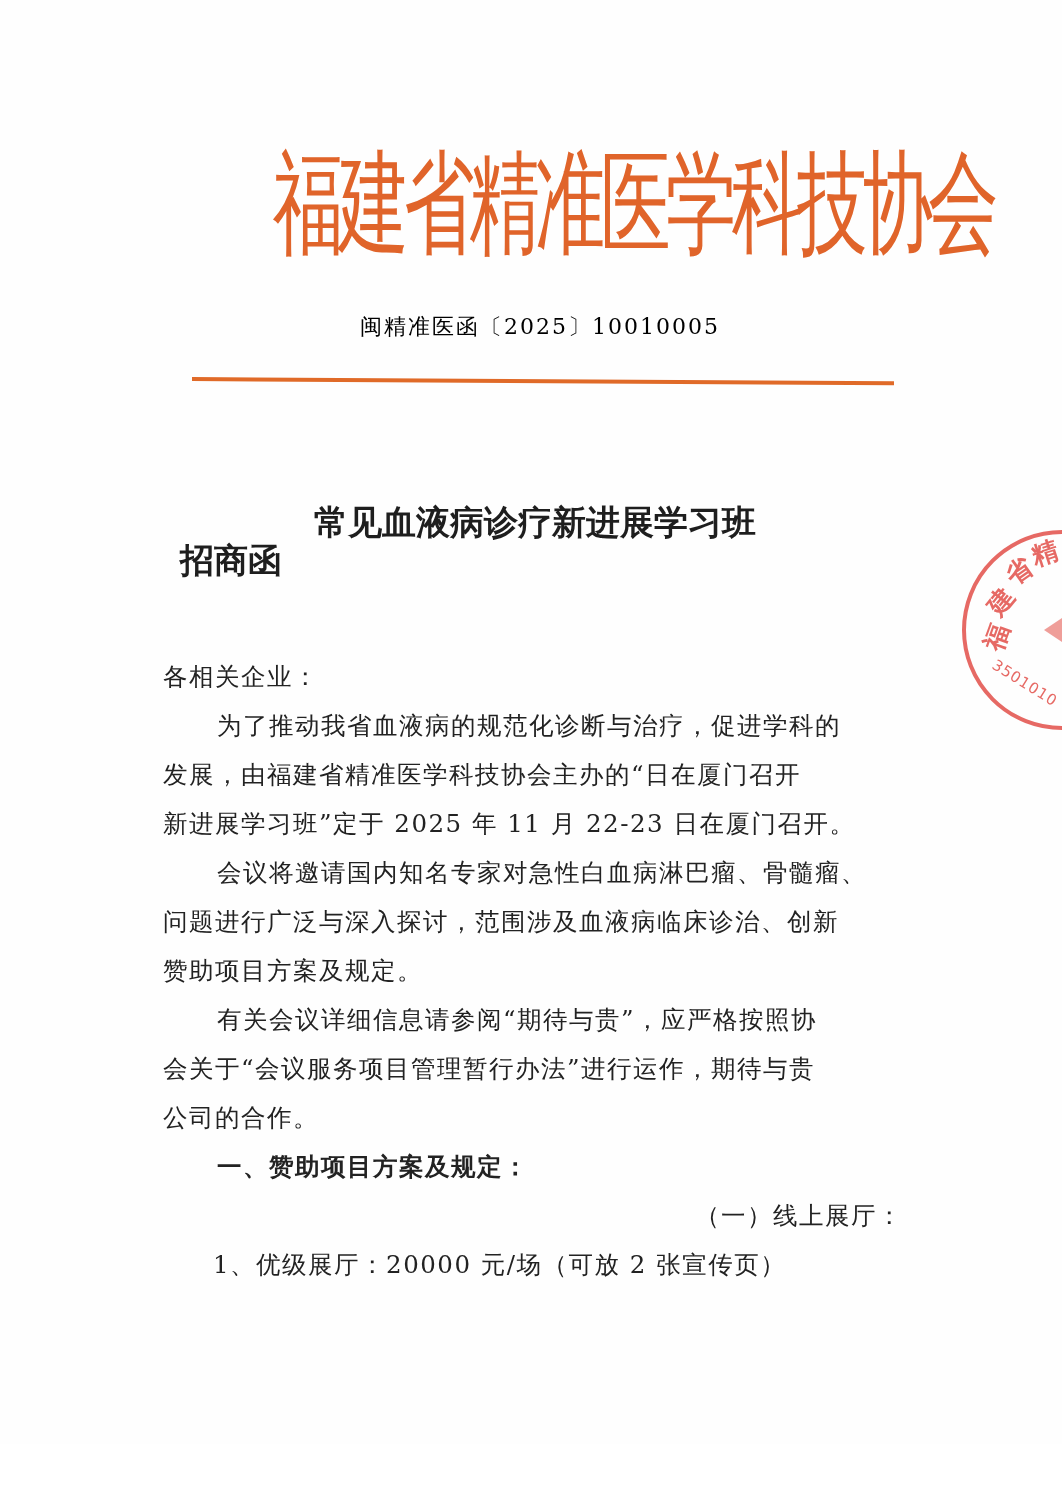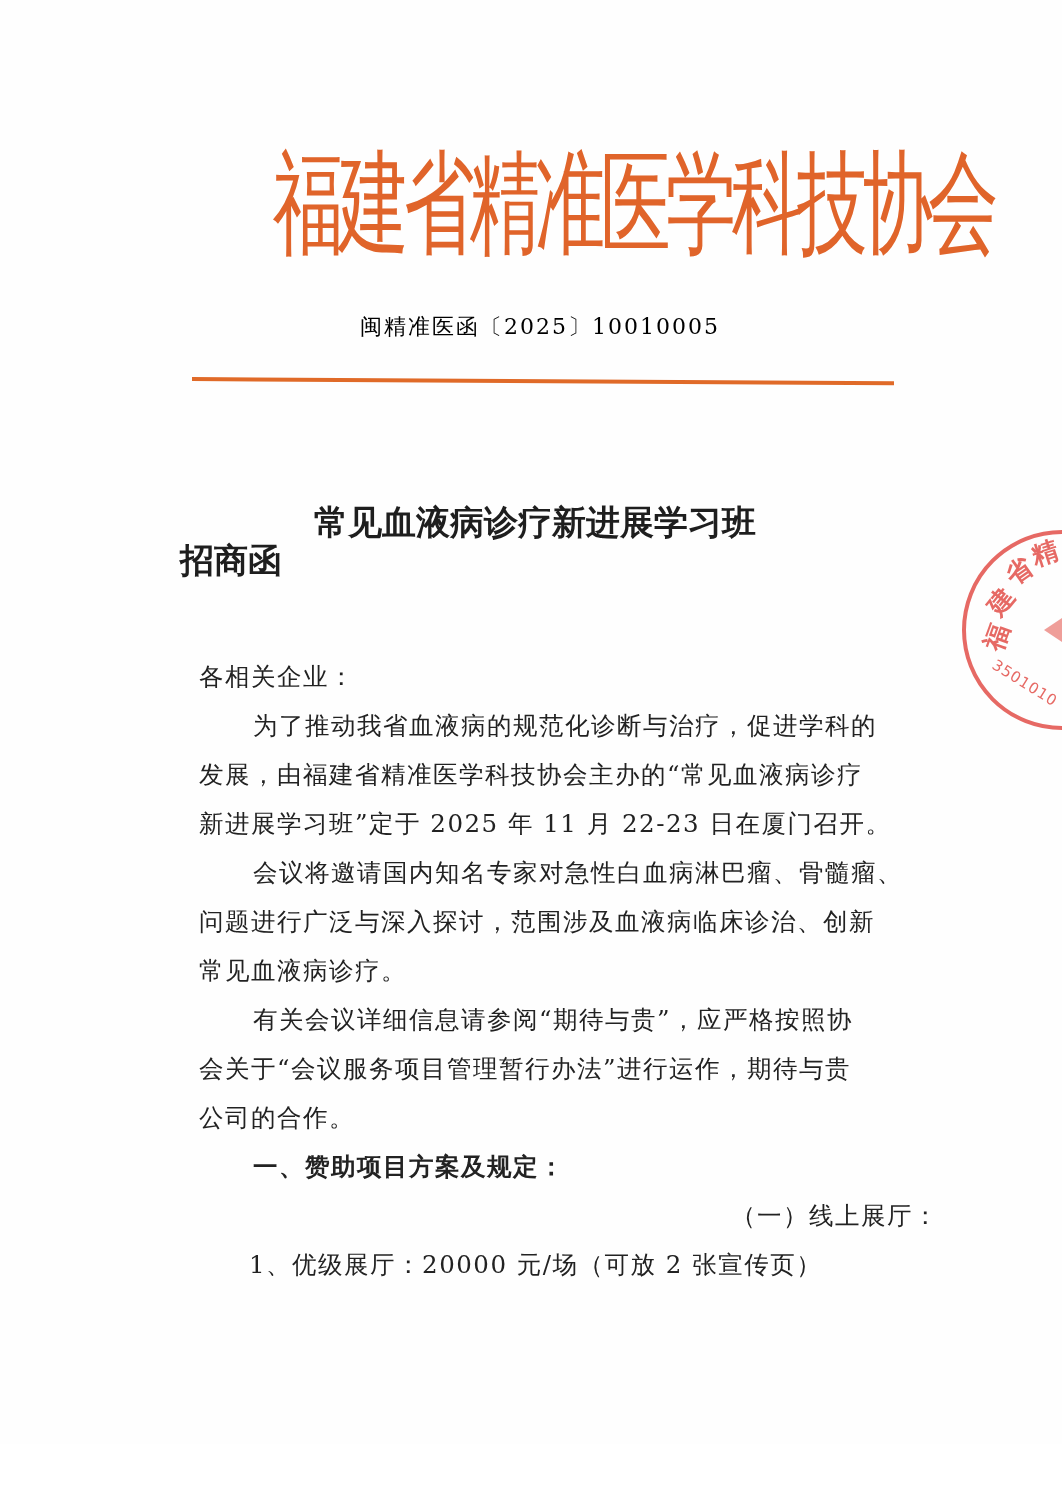--- a/index.html
+++ b/index.html
@@ -138,30 +138,30 @@
 
   <div class="masthead">福建省精准医学科技协会</div>
 
   <div class="doc-number">闽精准医函〔2025〕10010005</div>
 
   <div class="divider"></div>
 
   <div class="title">常见血液病诊疗新进展学习班</div>
   <div class="subtitle">招商函</div>
 
-  <div class="body-text" style="top:652px;margin-left:36px;">
+  <div class="body-text" style="top:652px;">
     <span class="line">各相关企业：</span>
 
     <span class="line indent">为了推动我省血液病的规范化诊断与治疗，促进学科的</span>
-    <span class="line">发展，由福建省精准医学科技协会主办的“常见血液病诊疗</span>
+    <span class="line">发展，由福建省精准医学科技协会主办的“日在厦门召开</span>
     <span class="line">新进展学习班”定于 2025 年 11 月 22-23 日在厦门召开。</span>
 
     <span class="line indent">会议将邀请国内知名专家对急性白血病淋巴瘤、骨髓瘤、</span>
     <span class="line">问题进行广泛与深入探讨，范围涉及血液病临床诊治、创新</span>
-    <span class="line">常见血液病诊疗。</span>
+    <span class="line">赞助项目方案及规定。</span>
 
     <span class="line indent">有关会议详细信息请参阅“期待与贵”，应严格按照协</span>
     <span class="line">会关于“会议服务项目管理暂行办法”进行运作，期待与贵</span>
     <span class="line">公司的合作。</span>
 
     <span class="line indent heading-bold">一、赞助项目方案及规定：</span>
     <span class="line indent" style="padding-left:44px;text-align:right;">（一）线上展厅：</span>
     <span class="line indent" style="padding-left:50px;">1、优级展厅：20000 元/场（可放 2 张宣传页）</span>
   </div>
 

